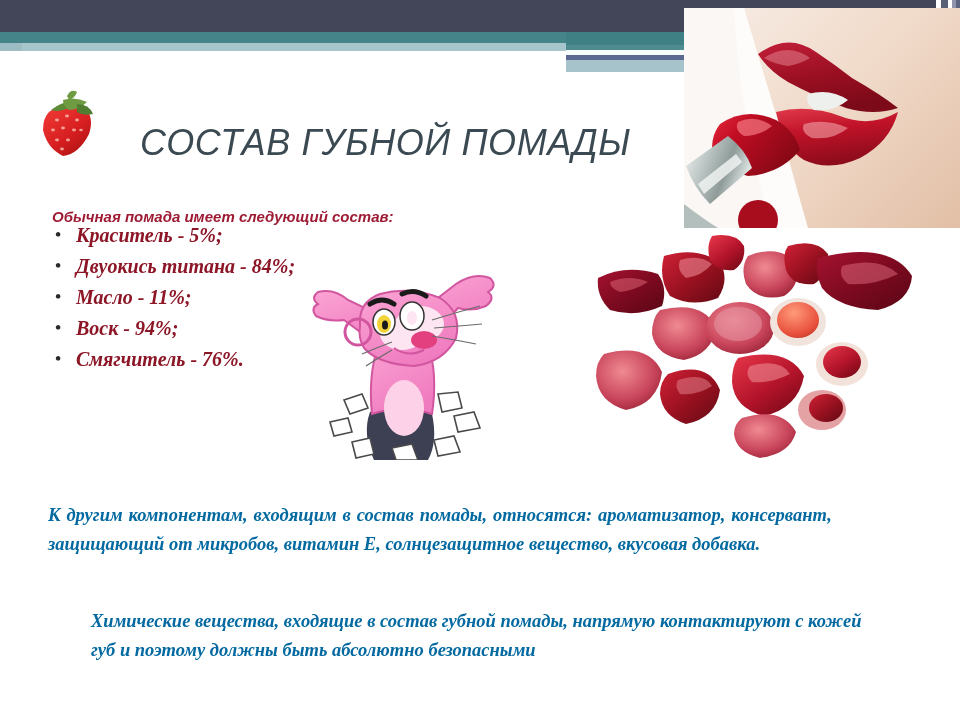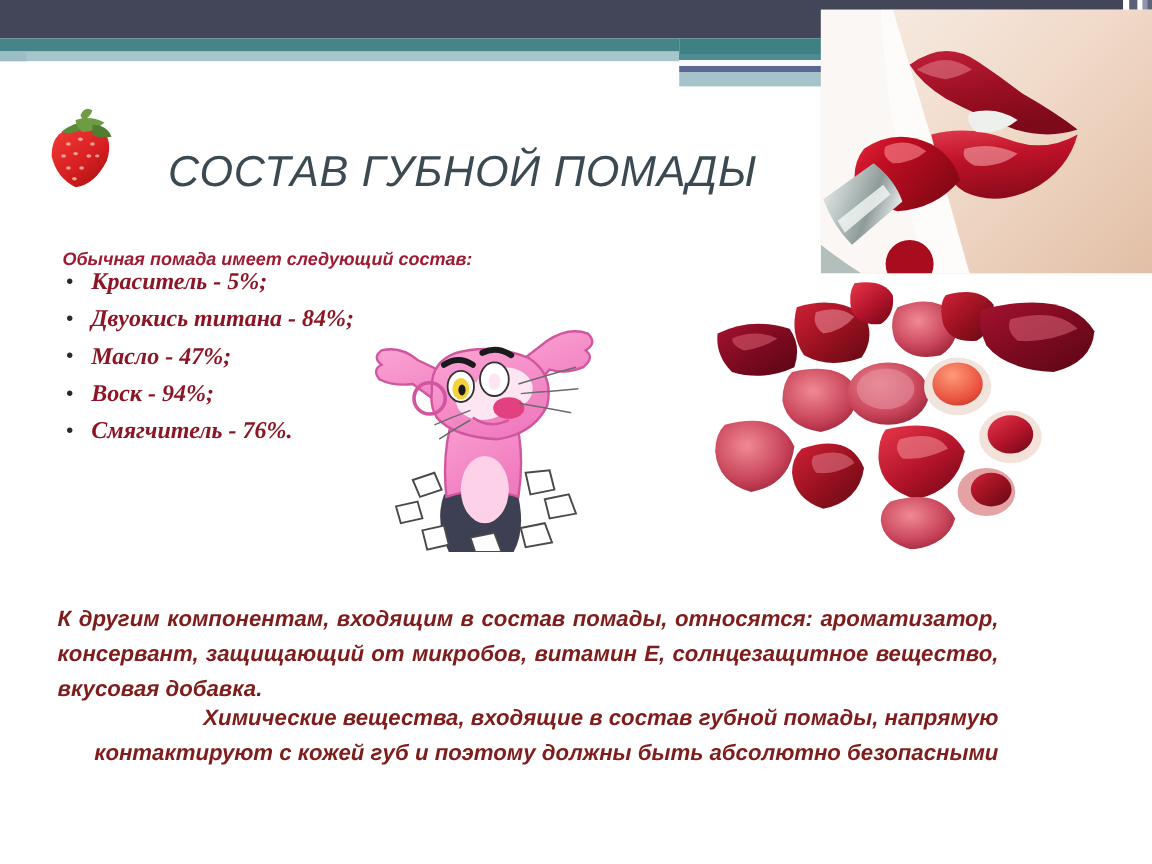--- a/index.html
+++ b/index.html
@@ -136,29 +136,29 @@
     position: absolute;
     left: 3px; top: -1px;
     font-size: 17px;
     color: #2a2a2a;
   }
 
   .para-block {
     position: absolute;
     left: 48px;
     width: 784px;
-    font-family: Liberation Sans, sans-serif;
+    font-family: Liberation Serif, serif;
     font-style: italic;
     font-weight: bold;
     font-size: 18.5px;
     line-height: 29px;
-    color: #7f1d1d;
+    color: #0369a1;
   }
   .para-1 { top: 482px; text-align: justify; }
-  .para-2 { top: 564px; text-align: right; }
+  .para-2 { top: 588px; text-align: left; margin-left: 43px; }
 
   
   svg { display: block; }
 </style>
 </head>
 <body>
 
 <div class="slide">
 
   <div class="banner">
@@ -380,21 +380,21 @@
     </svg>
   </div>
 
   <h1 class="slide-title">СОСТАВ ГУБНОЙ ПОМАДЫ</h1>
 
   <p class="intro-line">Обычная помада имеет следующий состав:</p>
 
   <ul class="ingredient-list">
     <li>Краситель - 5%;</li>
     <li>Двуокись титана - 84%;</li>
-    <li>Масло - 47%;</li>
+    <li>Масло - 11%;</li>
     <li>Воск - 94%;</li>
     <li>Смягчитель - 76%.</li>
   </ul>
 
   <p class="para-block para-1">К другим компонентам, входящим в состав помады, относятся: ароматизатор, консервант, защищающий от микробов, витамин Е, солнцезащитное вещество, вкусовая добавка.</p>
 
   <p class="para-block para-2">Химические вещества, входящие в состав губной помады, напрямую контактируют с кожей губ и поэтому должны быть абсолютно безопасными</p>
 
 </div>
 

